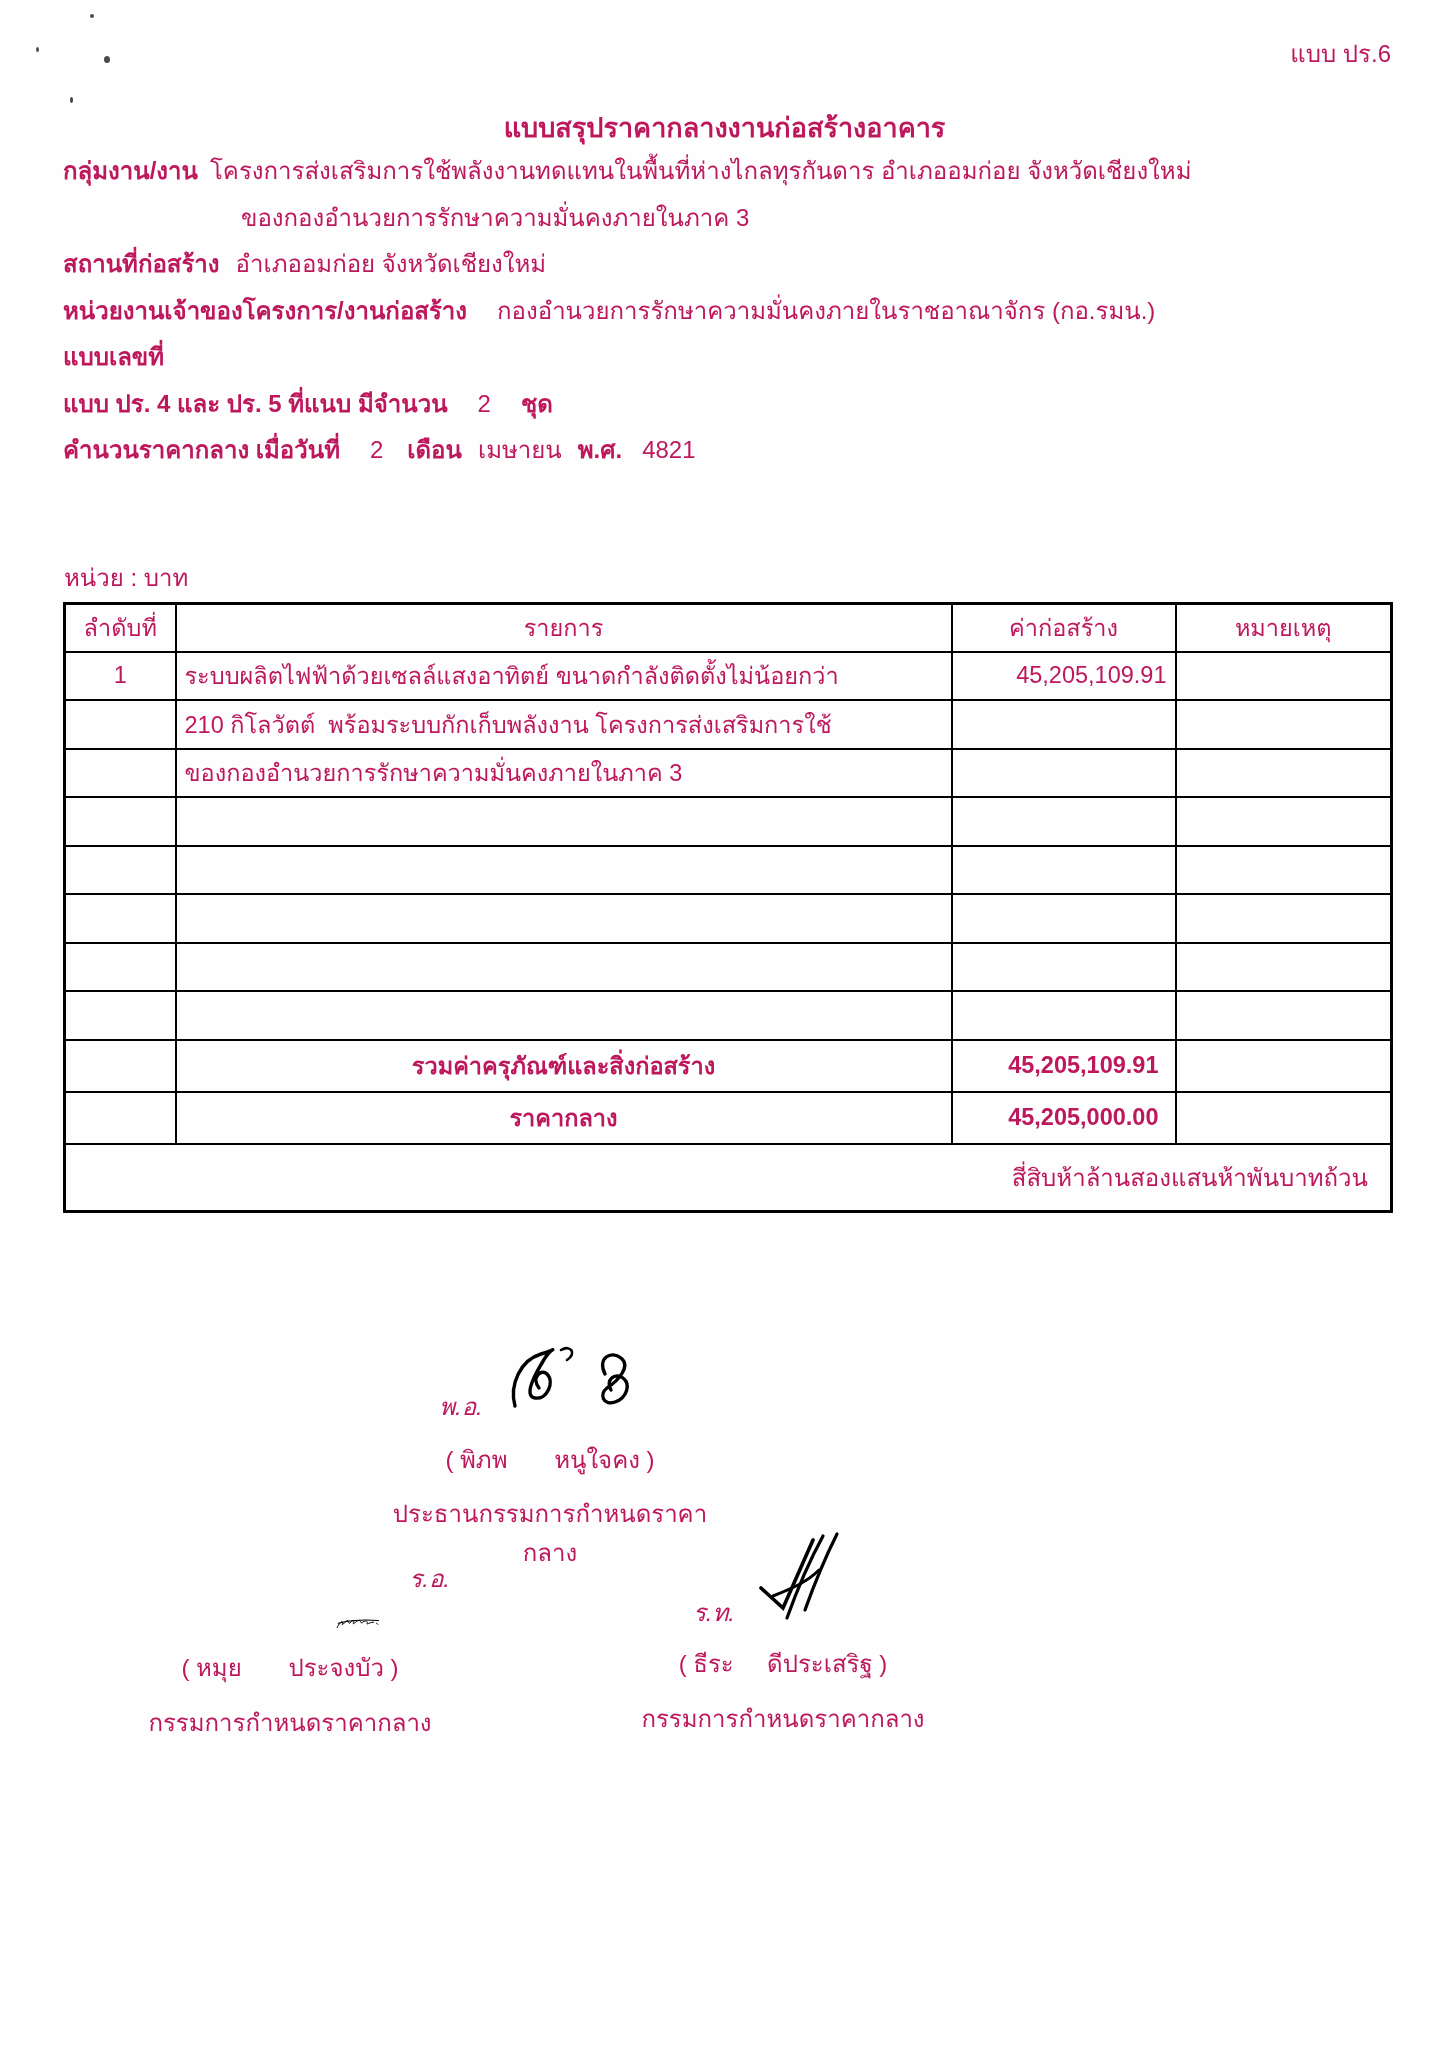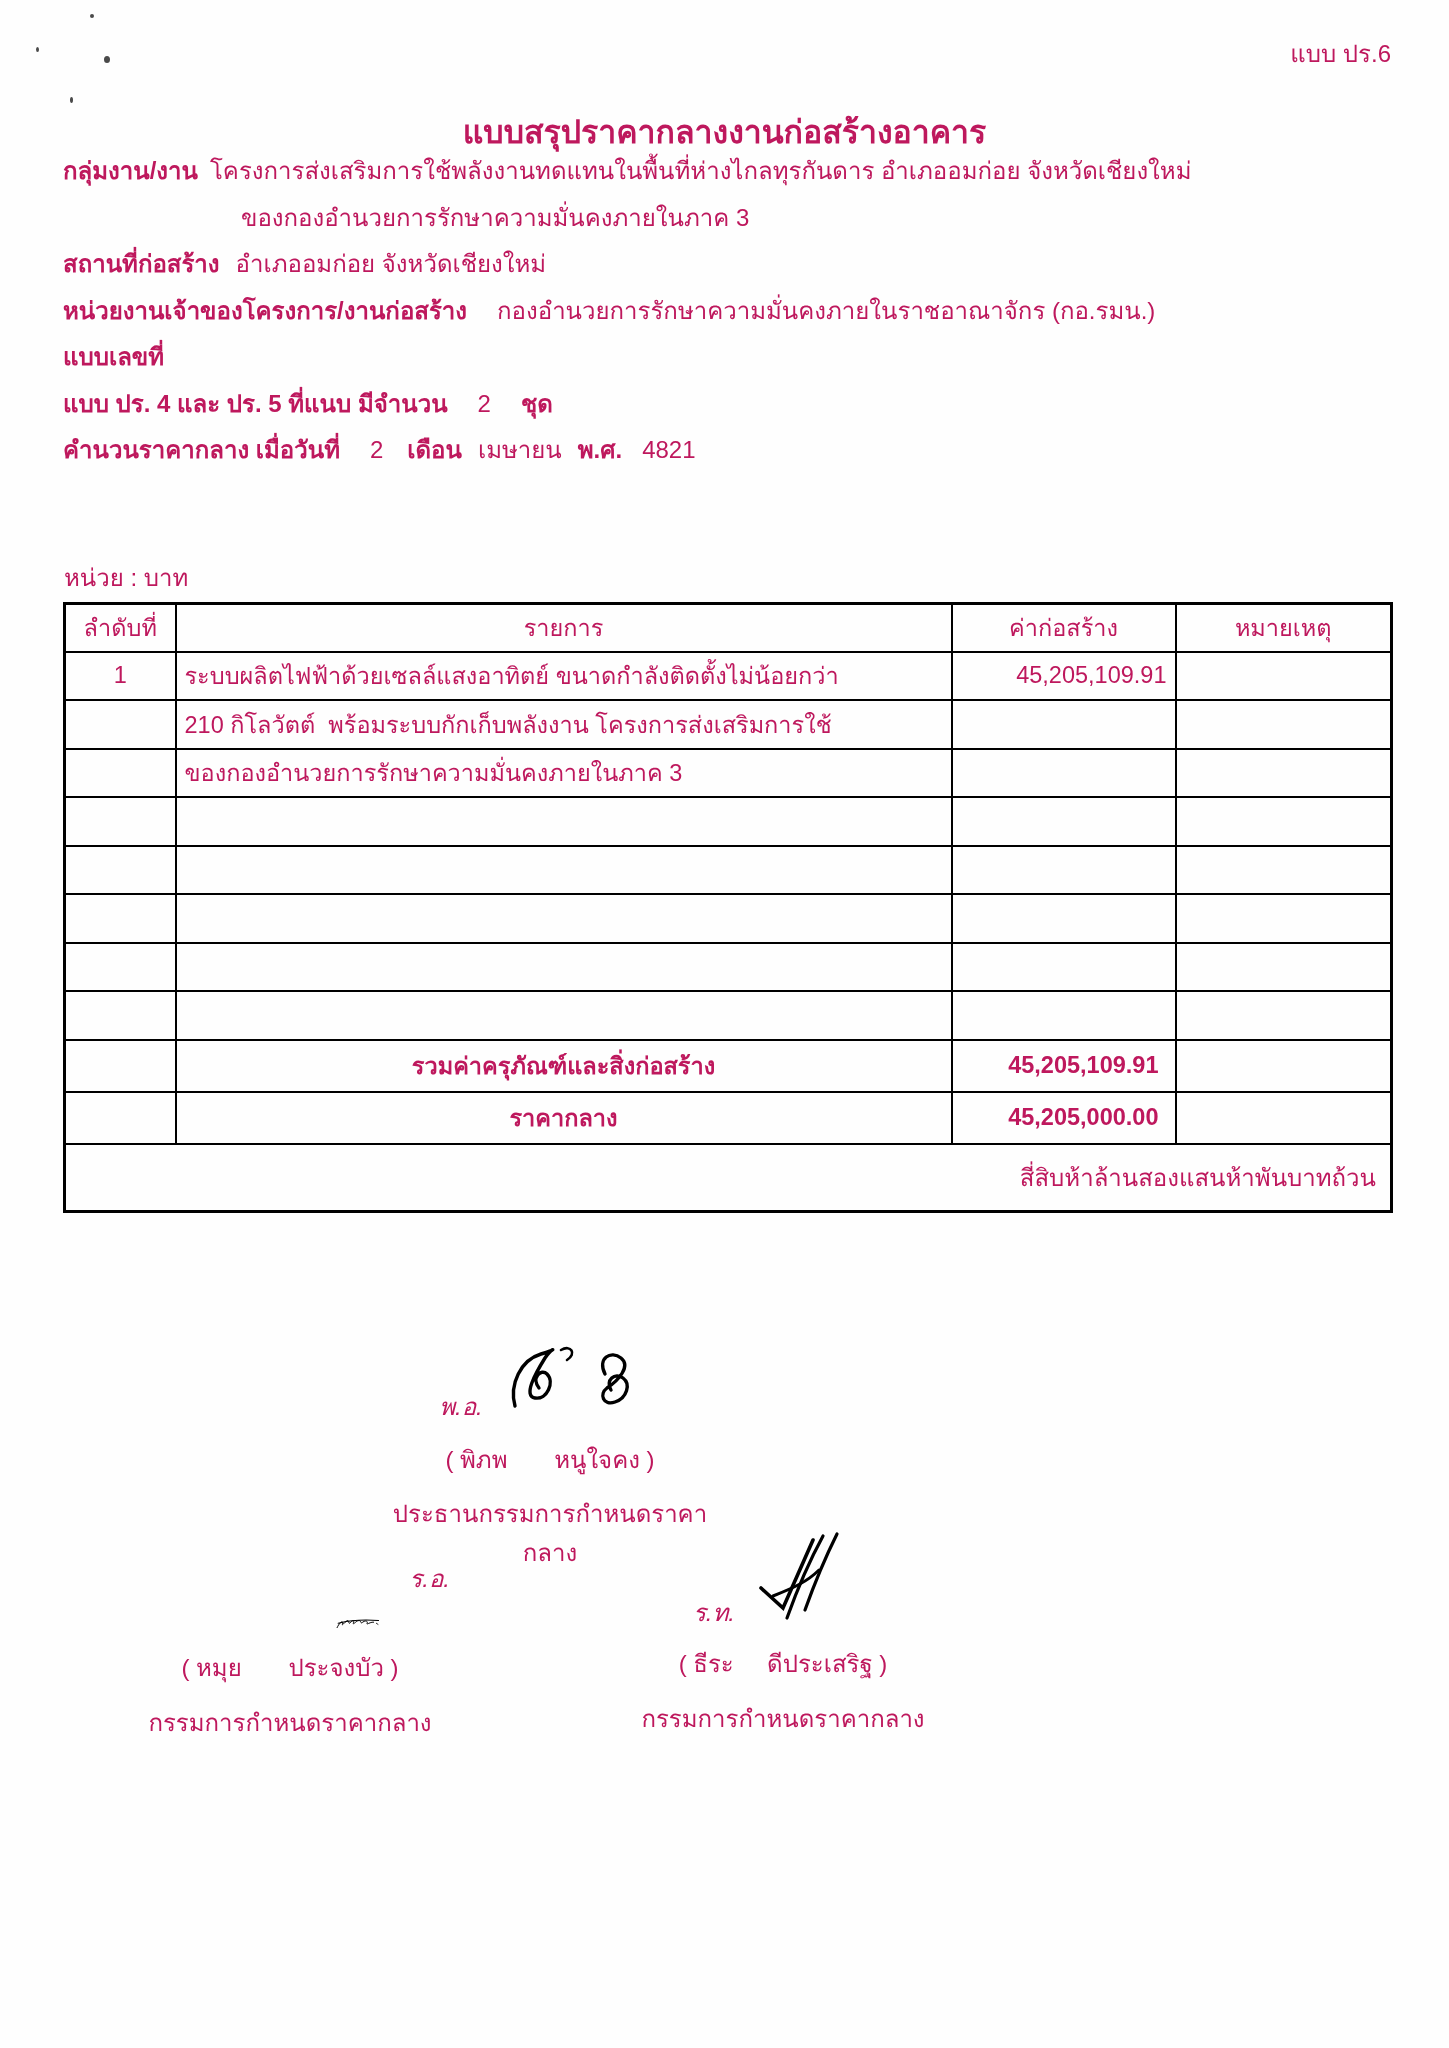--- a/index.html
+++ b/index.html
@@ -5,21 +5,21 @@
   html,body{margin:0;padding:0;background:#ffffff;}
   .page{
     position:relative;
     width:1449px;height:2048px;
     background:#fefefe;
     font-family:"Liberation Sans","DejaVu Sans",sans-serif;
     color:#be185d;
     overflow:hidden;
   }
   .form-code{position:absolute;top:34px;right:58px;font-size:24px;}
-  .doc-title{position:absolute;top:106px;left:0;width:100%;text-align:center;font-weight:700;font-size:32px;}
+  .doc-title{position:absolute;top:106px;left:0;width:100%;text-align:center;font-weight:700;font-size:27px;}
 
   .info{position:absolute;top:148px;left:63px;right:40px;font-size:24px;}
   .info .line{line-height:46.5px;white-space:nowrap;}
   .lbl{font-weight:700;}
   .val{margin-left:12px;}
   .indent{padding-left:178px;}
   .ml16{margin-left:16px;} .ml20{margin-left:20px;} .ml24{margin-left:24px;} .ml30{margin-left:30px;}
 
   .unit-note{position:absolute;top:558px;left:64px;font-size:24px;}
 
@@ -38,21 +38,21 @@
   thead tr{height:48px;}
   thead th{font-weight:400;text-align:center;}
   tbody tr{height:48.5px;}
   td.no{text-align:center;}
   td.item{text-align:left;padding-left:11px;white-space:pre-wrap;}
   td.cost{text-align:right;padding-right:9px;}
   tr.sum{height:52px;}
   tr.sum td.sum-label{font-weight:700;text-align:center;border-radius:23px;}
   tr.sum td.cost{font-weight:700;padding-right:16px;}
   tr.words{height:68px;}
-  tr.words td{text-align:right;padding-right:14px;font-size:24px;}
+  tr.words td{text-align:right;padding-right:22px;font-size:24px;}
 
   .sig{position:absolute;text-align:center;font-size:24px;}
   .sig-row{display:flex;justify-content:center;align-items:flex-end;gap:18px;}
   .sig-name{white-space:pre;}
   .sig-chair{top:1342px;left:390px;width:320px;}
   .sig-chair .sig-row{height:82px;}
   .sig-chair .sig-name{margin-top:16px;}
   .sig-chair .sig-title{margin-top:15px;}
   .sig-left{top:1562px;left:130px;width:320px;}
   .sig-left .sig-row{height:70px;flex-direction:column;}

